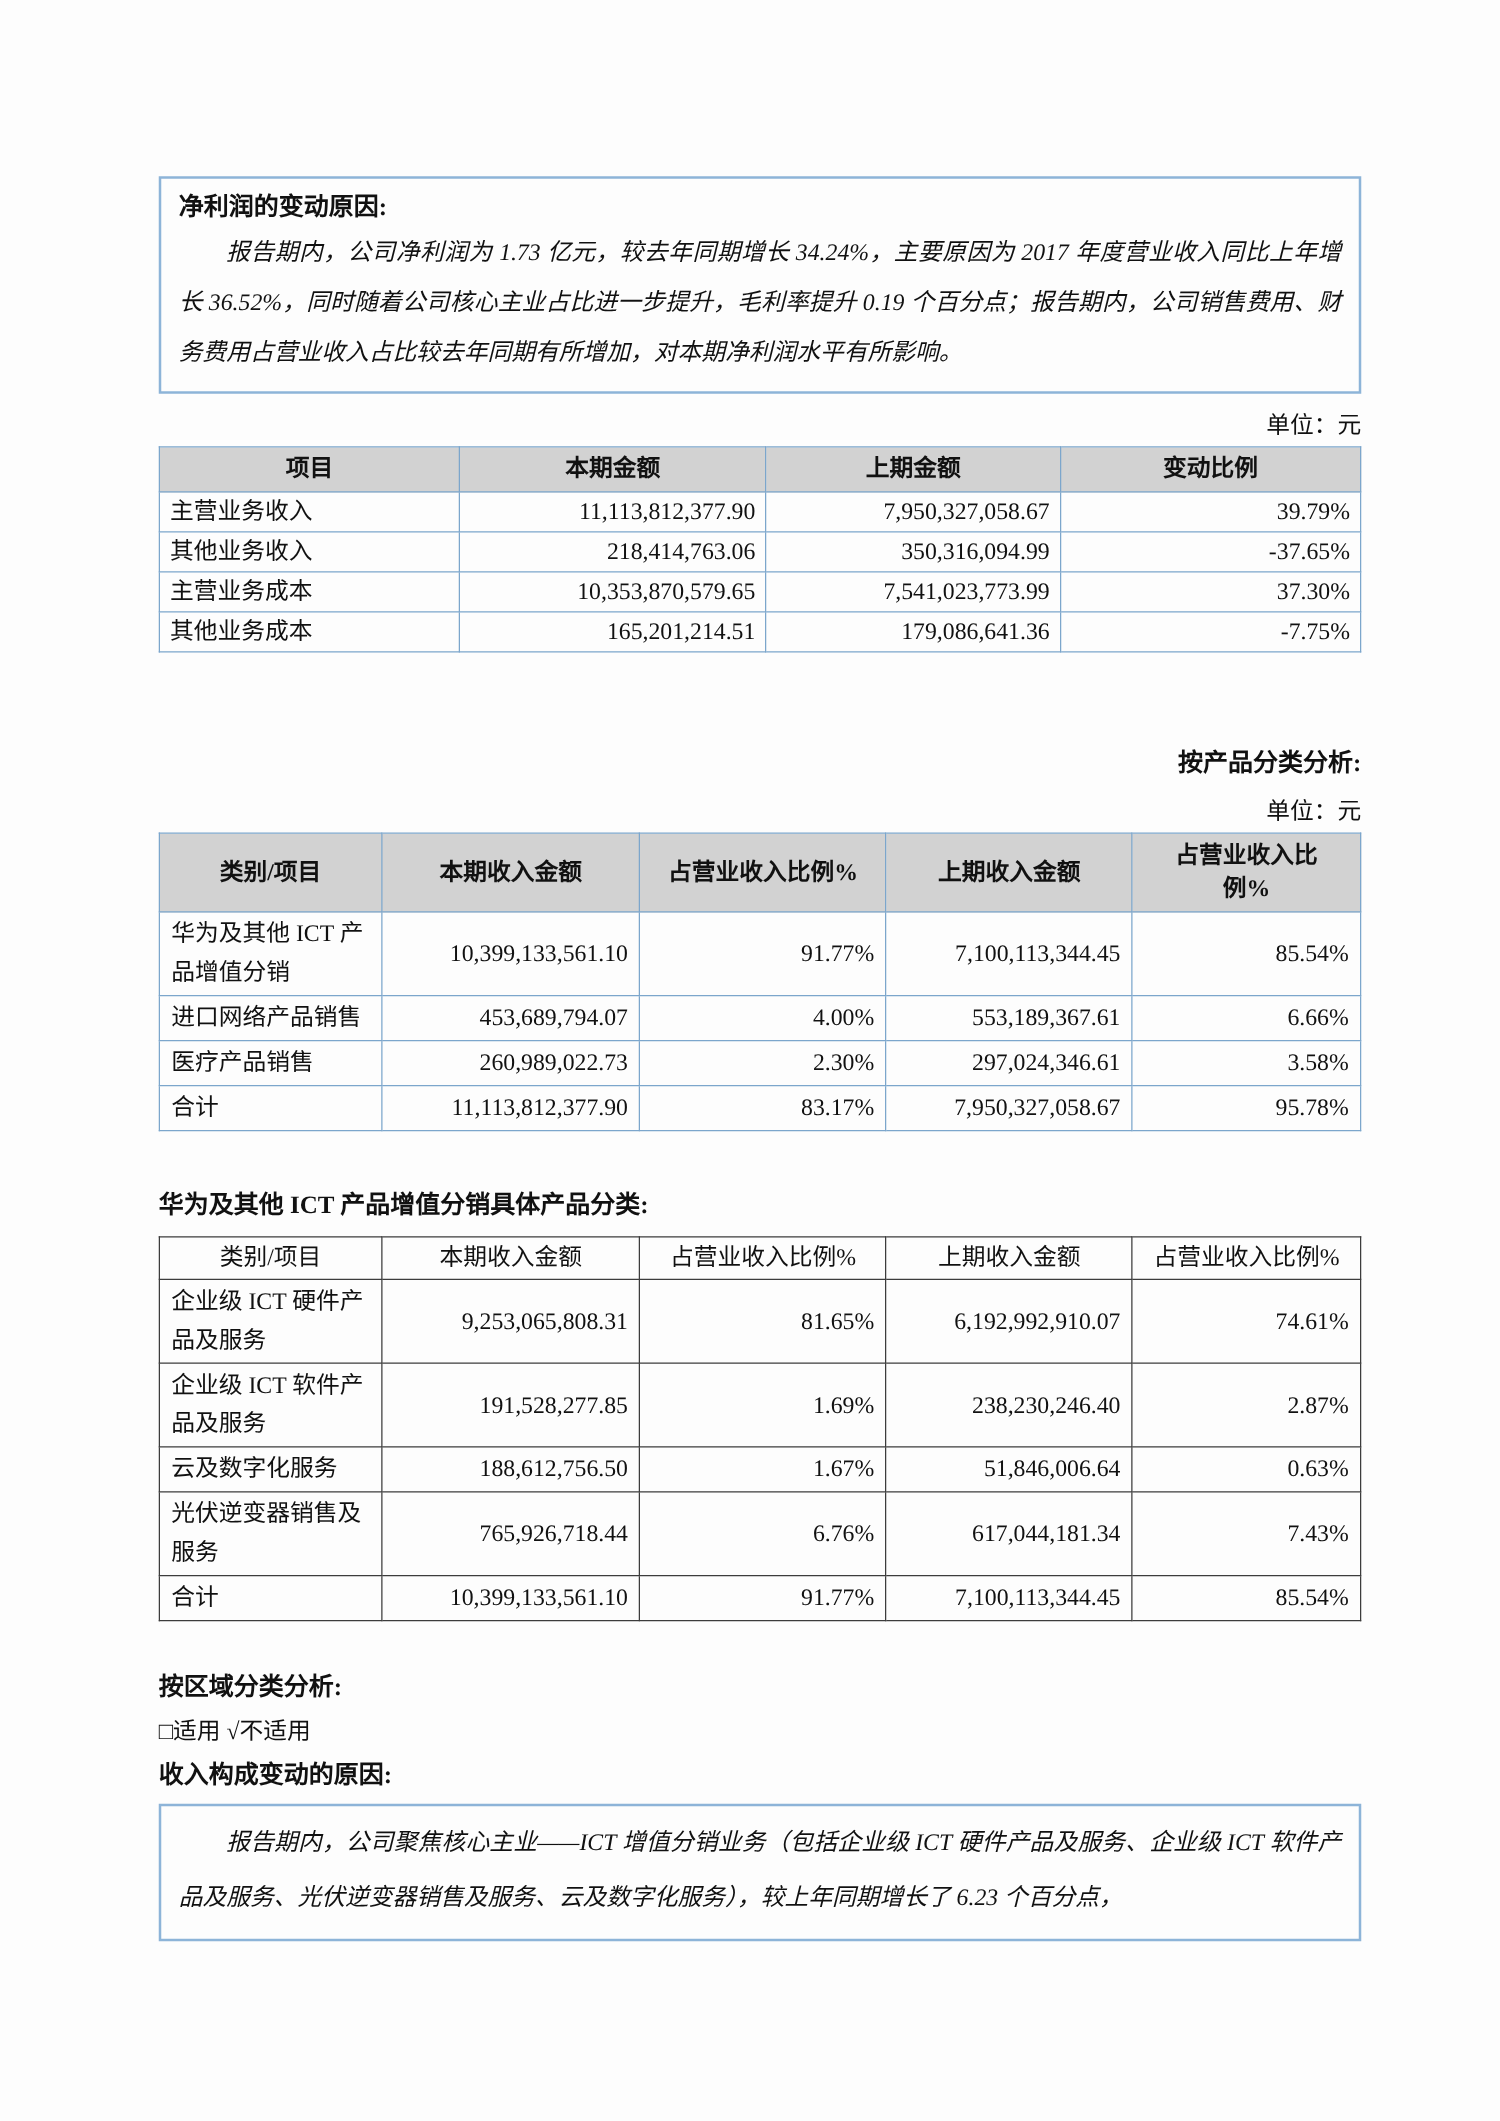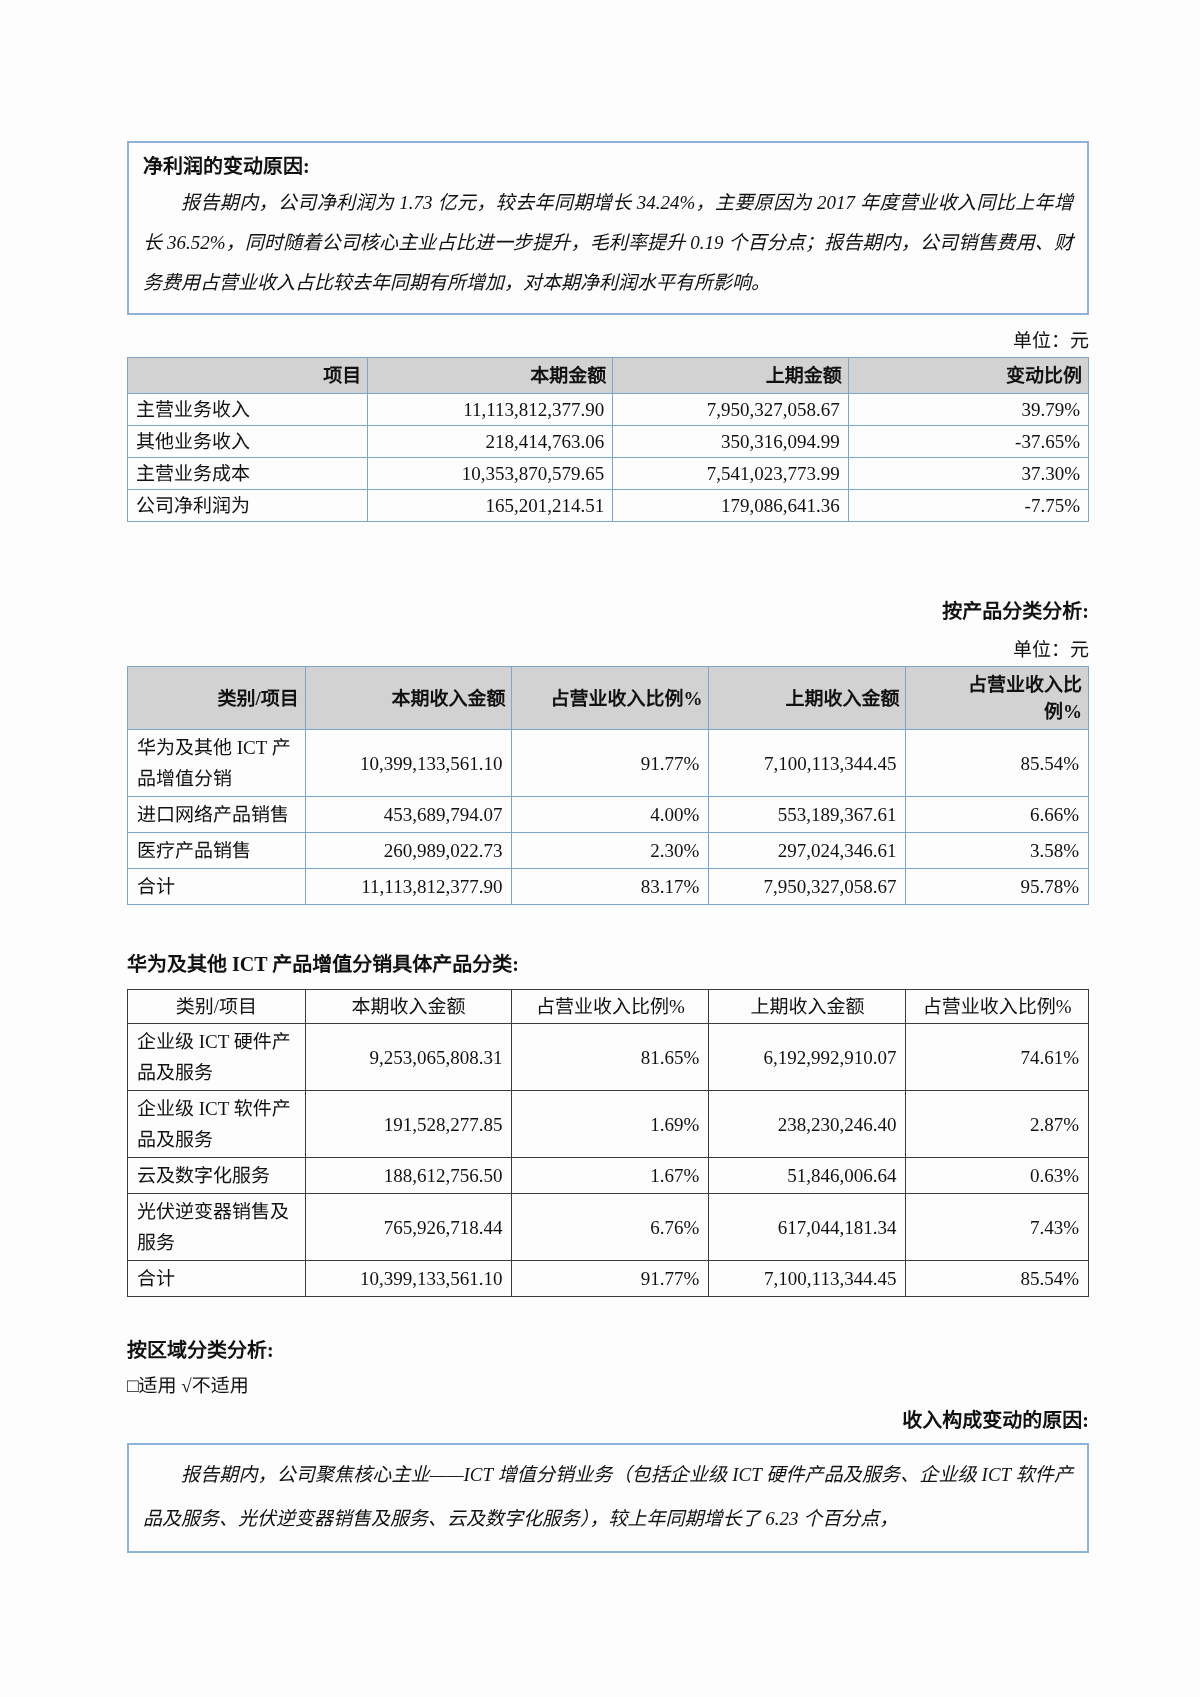--- a/index.html
+++ b/index.html
@@ -37,21 +37,21 @@
   .sec-heading { font-weight:bold; font-size:20px; line-height:26px; }
   .unit-line  { text-align:right; line-height:24px; margin:14px 0 4px 0; }
 
   table { border-collapse:collapse; width:100%; table-layout:fixed; background:#fdfdfd; }
 
   
   .t-blue th, .t-blue td { border:1px solid #7ca6cc; }
   .t-blue th {
     background:#d2d2d2;
     font-weight:bold;
-    text-align:right;
+    text-align:center;
     padding:4px 6px;
     line-height:27px;
     font-size:19px;
   }
   
   .t-dark th, .t-dark td { border:1px solid #3c3c3c; }
   .t-dark th {
     background:#fdfdfd;
     font-weight:normal;
     text-align:center;
@@ -64,21 +64,21 @@
   td.lbl { text-align:left; }
   td.num { text-align:right; }
   .wrap-6 { display:inline-block; width:6.4em; }
 
   .mt-sec1 { margin-top:58px; }
   .mt-sec2 { margin-top:76px;text-align:right; }
   .mt-ict  { margin-top:46px; }
   .t-ict   { margin-top:12px; }
   .mt-region { margin-top:40px; }
   .apply-line { margin-top:8px; line-height:30px; }
-  .mt-change { margin-top:6px;text-align:right; }
+  .mt-change { margin-top:6px; }
   .box2 { margin-top:10px; }
   .box2 .note-body { line-height:44px; margin-top:0; }
 </style>
 </head>
 <body>
 
 <div class="page">
   <div class="content">
 
     <div class="note-box">
@@ -116,21 +116,21 @@
           <td class="num">350,316,094.99</td>
           <td class="num">-37.65%</td>
         </tr>
         <tr>
           <td class="lbl">主营业务成本</td>
           <td class="num">10,353,870,579.65</td>
           <td class="num">7,541,023,773.99</td>
           <td class="num">37.30%</td>
         </tr>
         <tr>
-          <td class="lbl">公司净利润为</td>
+          <td class="lbl">其他业务成本</td>
           <td class="num">165,201,214.51</td>
           <td class="num">179,086,641.36</td>
           <td class="num">-7.75%</td>
         </tr>
       </tbody>
     </table>
 
     <div class="sec-heading mt-sec2">按产品分类分析:</div>
     <div class="unit-line">单位：元</div>
 

